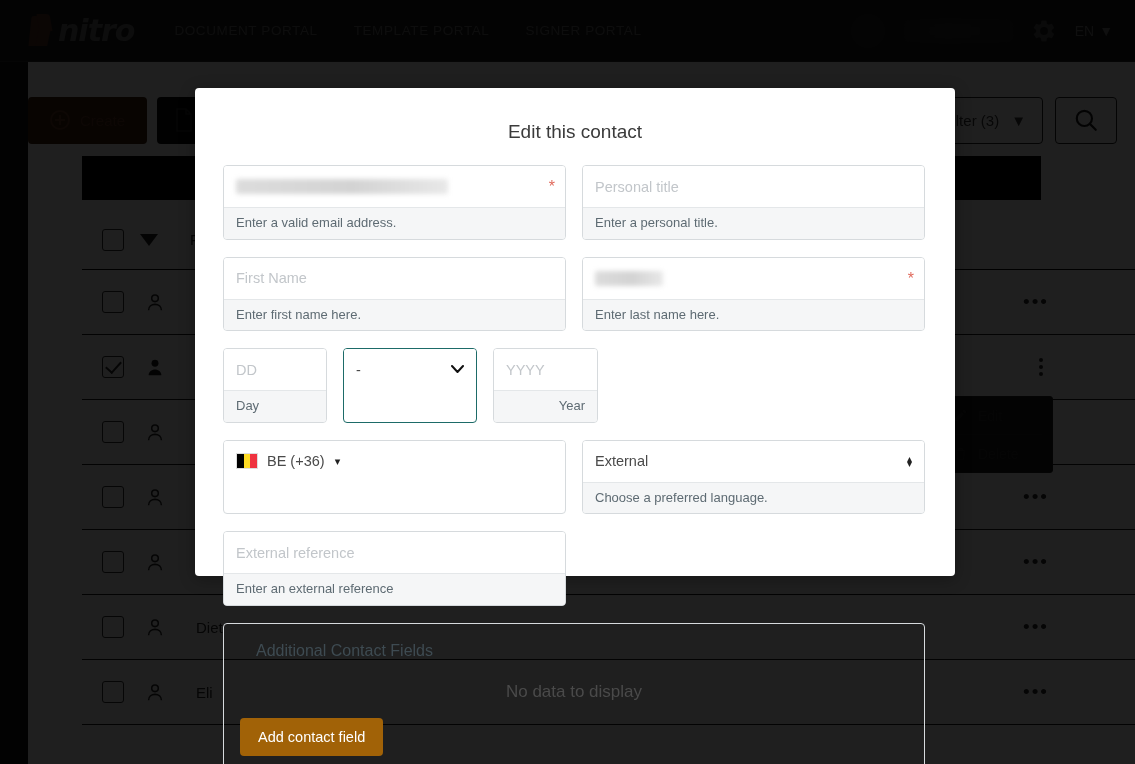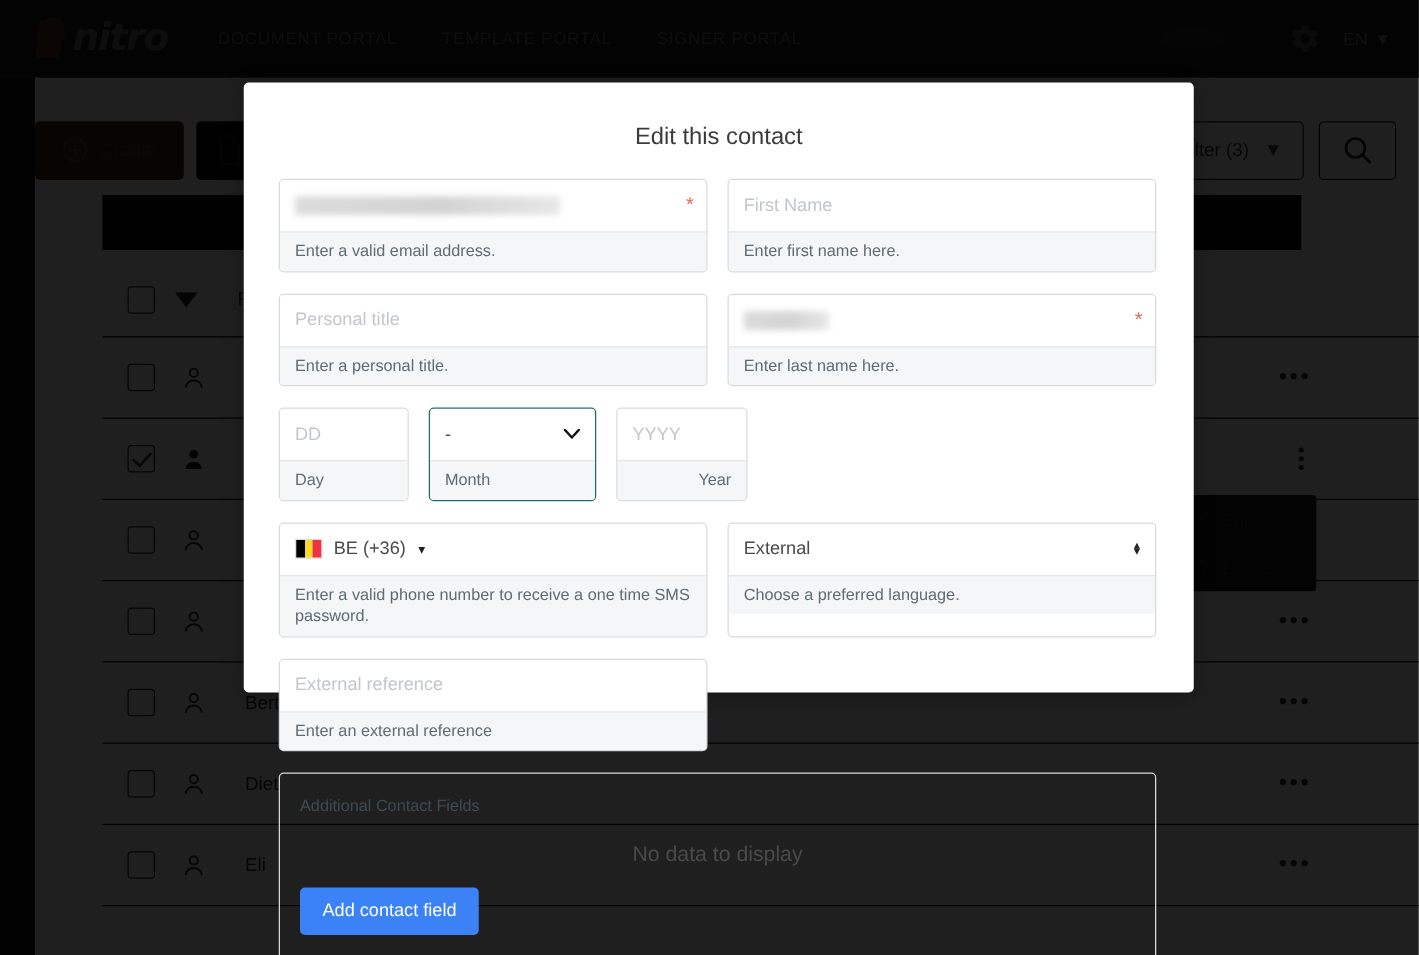--- a/index.html
+++ b/index.html
@@ -143,21 +143,21 @@
     z-index: 40;
   }
   .ctx-item {
     display: flex; align-items: center; gap: 10px; height: 37px; padding: 0 14px;
     color: #2d2d2d; font-size: 14px; cursor: pointer;
   }
   .ctx-sep { height: 1px; background: #242424; margin: 0 10px; }
 
   
   .modal {
-    position: absolute; left: 195px; top: 66px; width: 760px; height: 488px;
+    position: absolute; left: 195px; top: 88px; width: 760px; height: 488px;
     background: #ffffff; border-radius: 4px; z-index: 100;
     box-shadow: 0 3px 16px rgba(0,0,0,.3);
     padding: 0 28px;
   }
   .modal-title {
     text-align: center; font-size: 19px; color: #3b3b3b; font-weight: normal;
     margin: 0; padding-top: 33px; padding-bottom: 22px;
   }
   .form-grid { display: flex; flex-wrap: wrap; gap: 17px 16px; }
 
@@ -202,24 +202,24 @@
   .flag {
     width: 22px; height: 16px; display: flex; flex: none; margin-right: 9px;
     border: 1px solid #00000022;
   }
   .flag i { flex: 1; display: block; }
 
   .addl-panel {
     border: 1px solid #d6dadd; border-radius: 4px; width: 702px;
     margin-top: 17px; padding: 18px 16px 20px; position: relative; min-height: 147px;
   }
-  .addl-title { font-size: 13px; color: #3e4b52; margin-bottom: 22px; }
+  .addl-title { font-size: 16px; color: #3e4b52; margin-bottom: 22px; margin-left: 16px; }
   .addl-empty { text-align: center; font-size: 17px; color: #4a4a4a; margin-bottom: 16px; }
   .btn-add {
-    background: #3b82f6; color: #fff; border: none; border-radius: 4px;
+    background: #a16207; color: #fff; border: none; border-radius: 4px;
     height: 38px; padding: 0 18px; font-size: 14.5px; cursor: pointer;
   }
   .left-rail {
     position: absolute; left: 0; top: 62px; bottom: 0; width: 28px; background: #151515;
   }
 </style>
 </head>
 <body>
 
 <div id="app-backdrop">
@@ -388,30 +388,30 @@
     <div class="field col-half">
       <div class="field-in">
         <span class="redact w-email"></span>
         <span class="req-star">*</span>
       </div>
       <div class="field-help">Enter a valid email address.</div>
     </div>
 
     <div class="field col-half">
       <div class="field-in">
+        <span class="ph">Personal title</span>
+      </div>
+      <div class="field-help">Enter a personal title.</div>
+    </div>
+
+    <div class="field col-half">
+      <div class="field-in">
         <span class="ph">First Name</span>
       </div>
       <div class="field-help">Enter first name here.</div>
-    </div>
-
-    <div class="field col-half">
-      <div class="field-in">
-        <span class="ph">Personal title</span>
-      </div>
-      <div class="field-help">Enter a personal title.</div>
     </div>
 
     <div class="field col-half">
       <div class="field-in">
         <span class="redact w-last"></span>
         <span class="req-star">*</span>
       </div>
       <div class="field-help">Enter last name here.</div>
     </div>
 
@@ -424,41 +424,39 @@
 
     <div class="field col-month focused">
       <div class="field-in">
         <span>-</span>
         <span class="sel-caret">
           <svg width="13" height="9" viewBox="0 0 13 9">
               <path d="M1 1l5.5 6L12 1" fill="none" stroke="#111" stroke-width="2" stroke-linecap="round" stroke-linejoin="round"></path>
             </svg>
         </span>
       </div>
-      <div class="field-help">Month</div>
     </div>
 
     <div class="field col-year">
       <div class="field-in">
         <span class="ph">YYYY</span>
       </div>
       <div class="field-help">Year</div>
     </div>
 
     <div class="field col-half">
       <div class="field-in">
         <span class="flag">
           <i style="background:#000000"></i>
             <i style="background:#fdda24"></i>
             <i style="background:#ef3340"></i>
         </span>
         <span>BE (+36)</span>
         <span style="margin-left:10px;font-size:11px;color:#222">▾</span>
       </div>
-      <div class="field-help">Enter a valid phone number to receive a one time SMS password.</div>
     </div>
 
     <div class="field col-half">
       <div class="field-in">
         <span>External</span>
         <span class="sel-caret-updown">
           <span>▴</span>
           <span>▾</span>
         </span>
       </div>

